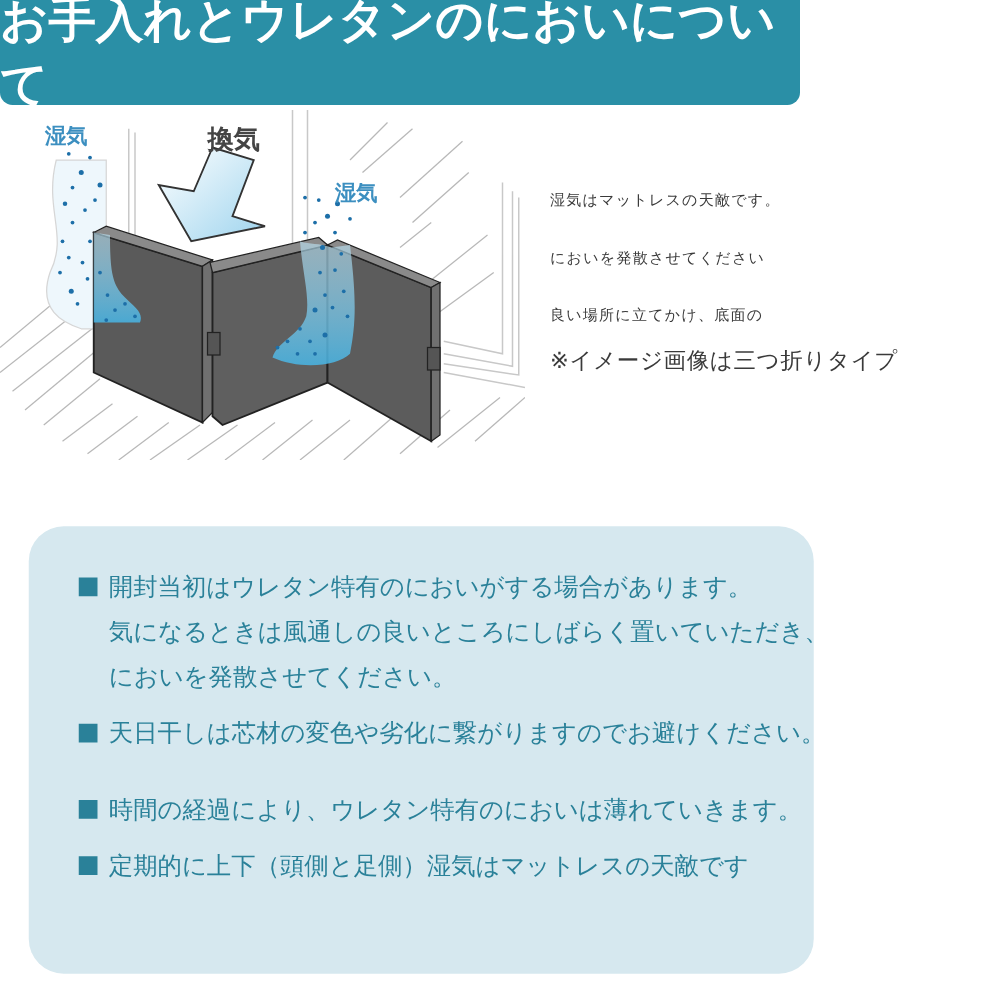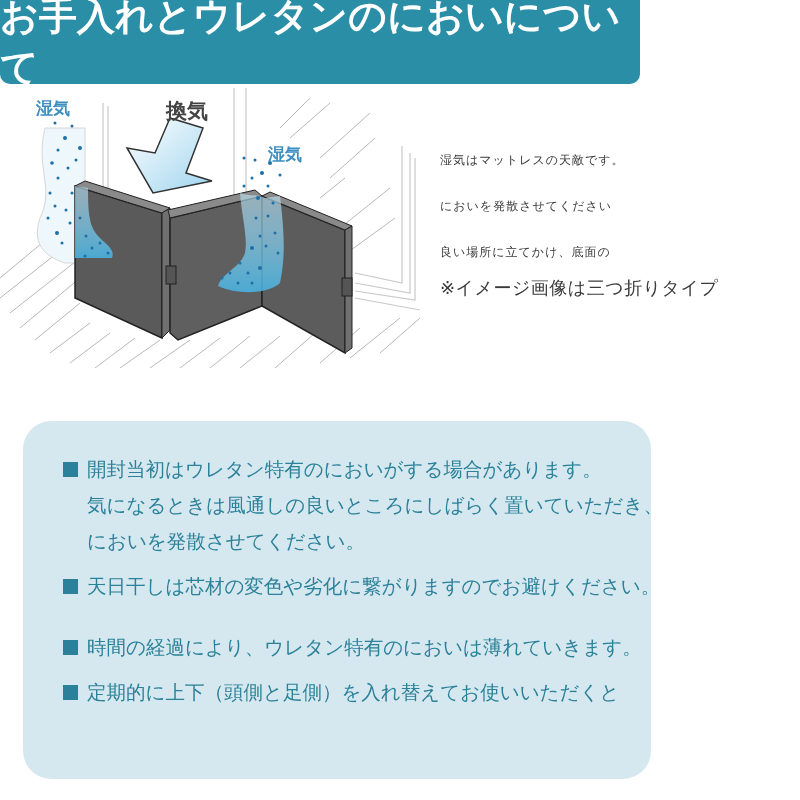--- a/index.html
+++ b/index.html
@@ -170,15 +170,15 @@
     <div class="line indent">気になるときは風通しの良いところにしばらく置いていただき、</div>
     <div class="line indent">においを発散させてください。</div>
   </div>
   <div class="bullet" style="top:148px;">
     <div class="line"><span class="marker"></span><span>天日干しは芯材の変色や劣化に繋がりますのでお避けください。</span></div>
   </div>
   <div class="bullet" style="top:199px;margin-top:10px;">
     <div class="line"><span class="marker"></span><span>時間の経過により、ウレタン特有のにおいは薄れていきます。</span></div>
   </div>
   <div class="bullet" style="top:254px;">
-    <div class="line"><span class="marker"></span><span>定期的に上下（頭側と足側）を入れ替えてお使いいただくと</span></div>
+    <div class="line"><span class="marker"></span><span>定期的に上下（頭側と足側）湿気はマットレスの天敵です</span></div>
   </div>
 </div>
 
 </body></html>

